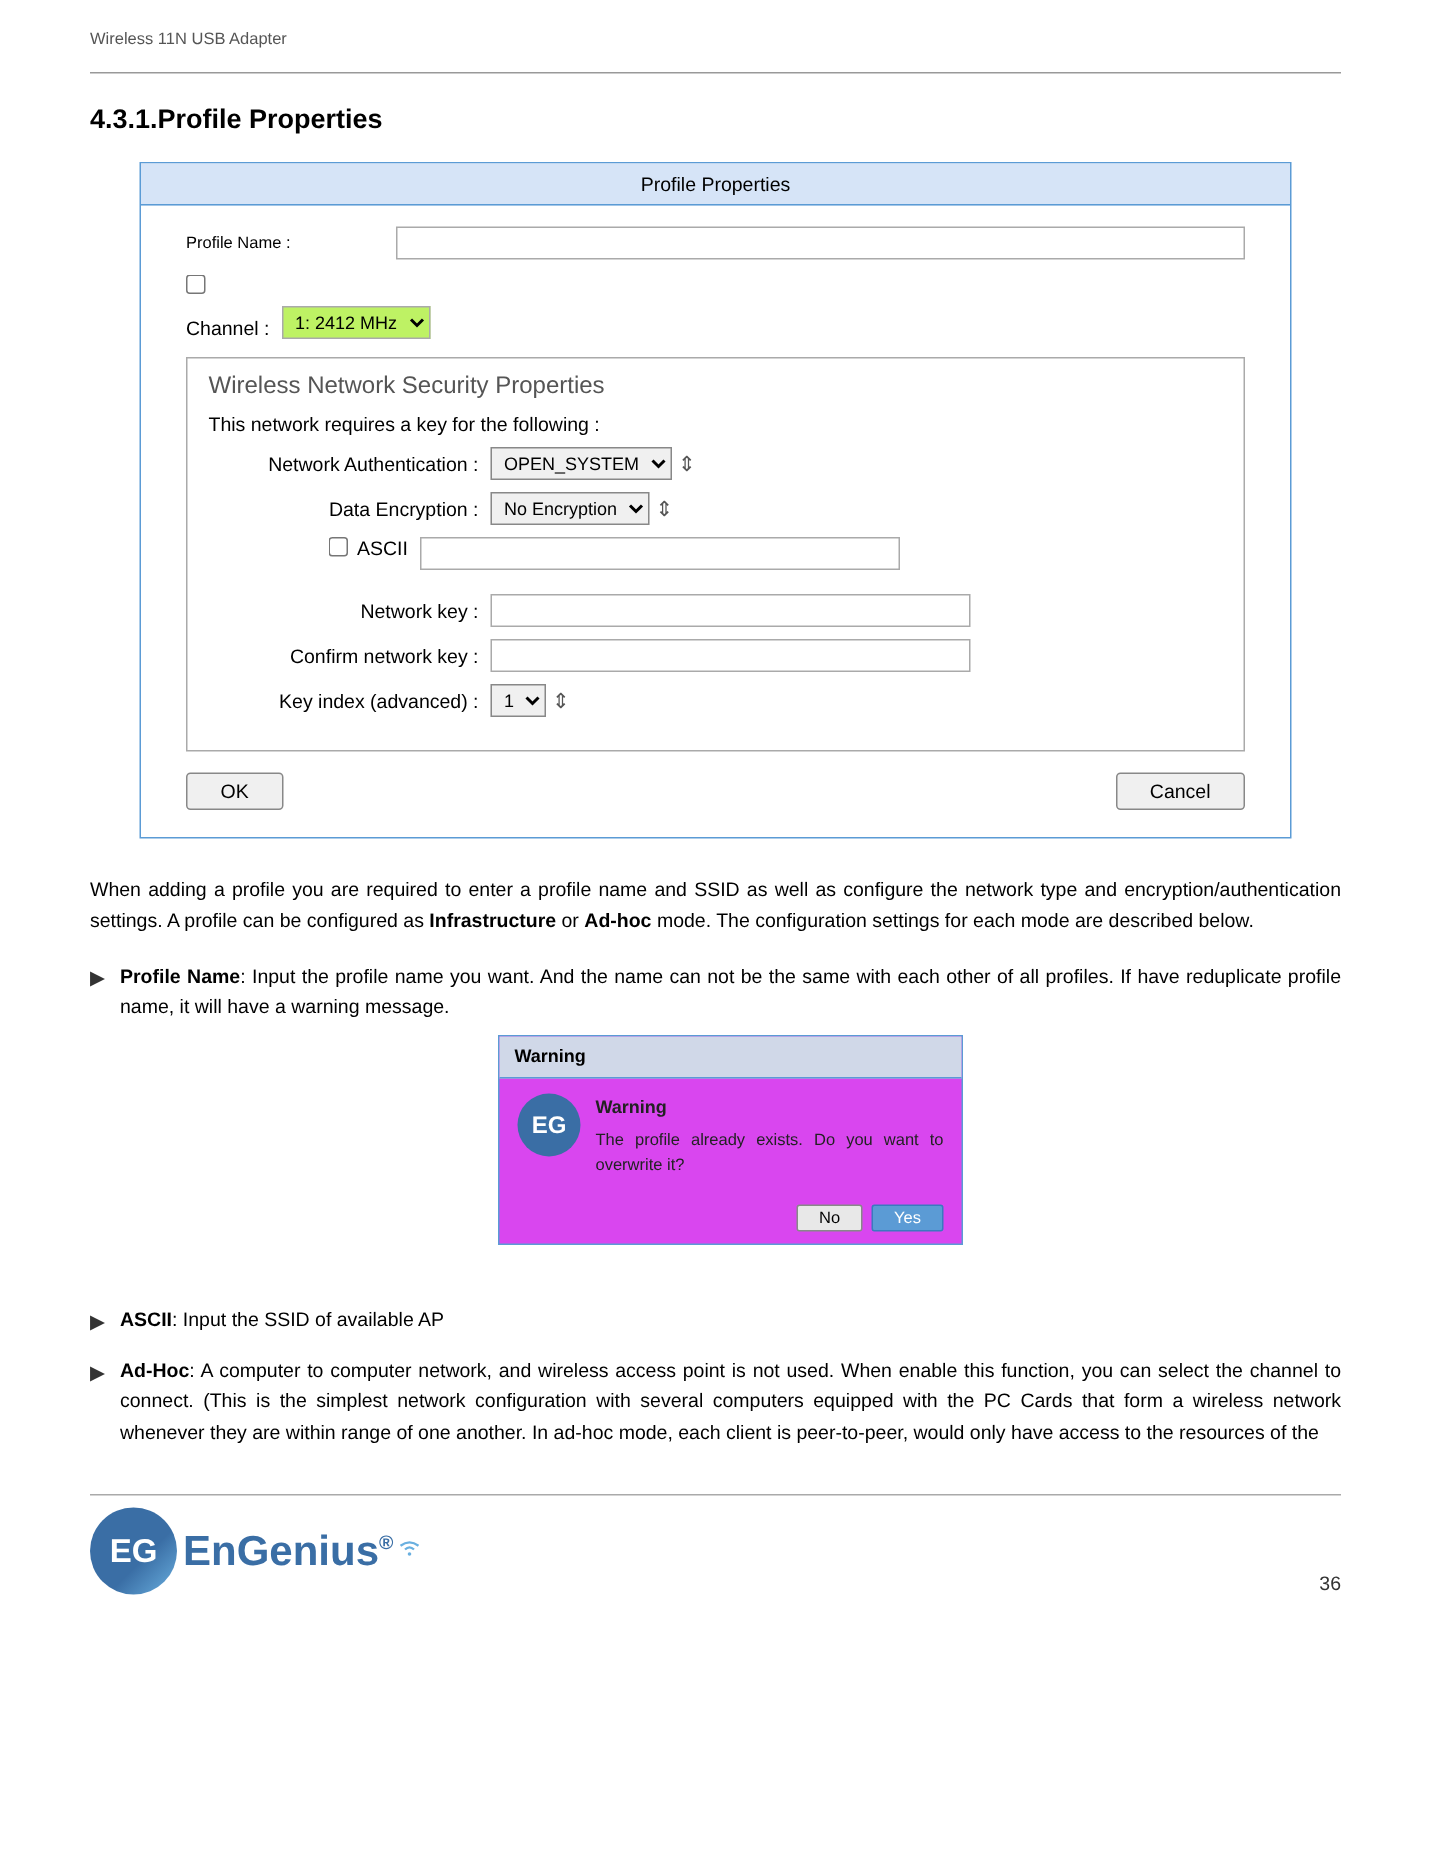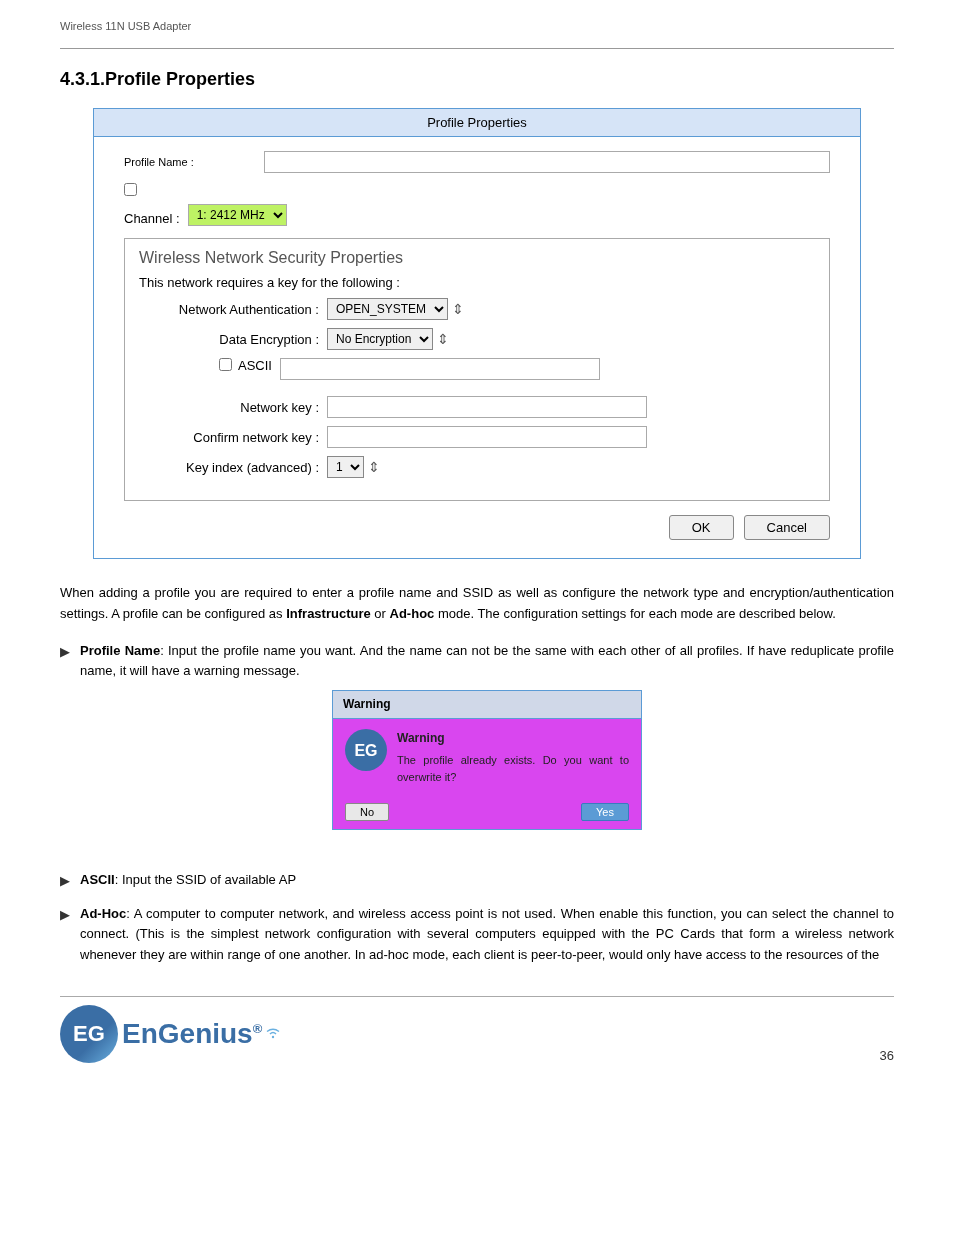--- a/index.html
+++ b/index.html
@@ -136,21 +136,21 @@
     }
     .ascii-input {
       border: 1px solid #aaa;
       height: 22px;
       width: 320px;
       padding: 2px 4px;
       font-size: 12px;
     }
     .dialog-buttons {
       display: flex;
-      justify-content: flex-end;
+      justify-content: space-between;
       gap: 10px;
       margin-top: 10px;
     }
     .btn {
       border: 1px solid #888;
       background: #f0f0f0;
       padding: 4px 22px;
       font-size: 13px;
       cursor: pointer;
       border-radius: 3px;
@@ -195,21 +195,21 @@
       font-size: 11px;
       color: #222;
     }
     .warning-text-area .warning-heading {
       font-size: 12px;
       font-weight: bold;
       margin-bottom: 3px;
     }
     .warning-buttons {
       display: flex;
-      justify-content: space-between;
+      justify-content: flex-end;
       gap: 6px;
       padding: 6px 12px 8px 12px;
     }
     .warning-btn {
       border: 1px solid #888;
       background: #e8e8e8;
       padding: 2px 14px;
       font-size: 11px;
       cursor: pointer;
       border-radius: 2px;

